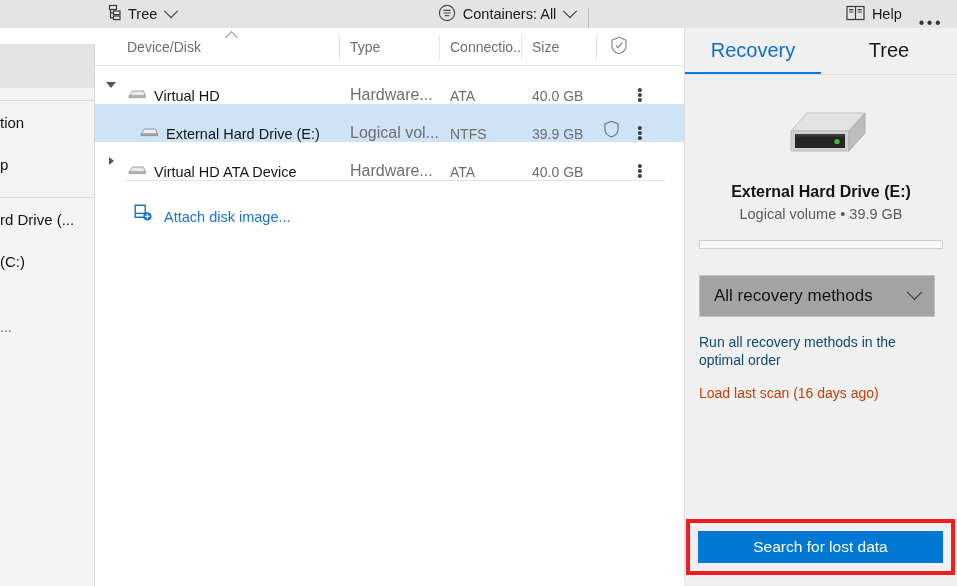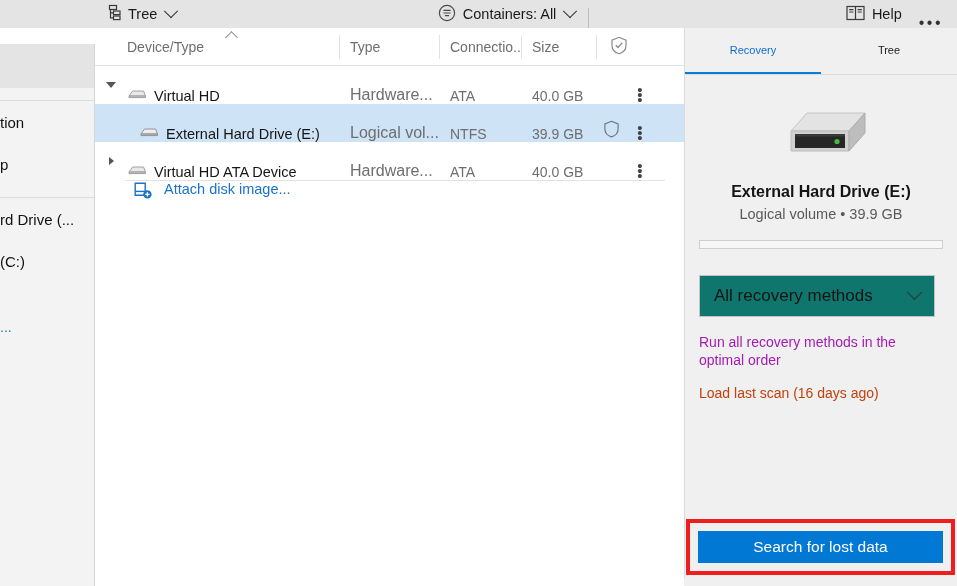--- a/index.html
+++ b/index.html
@@ -214,21 +214,21 @@
   .kebab i { display: block; font-style: normal; }
 
   .list-sep {
     height: 1px;
     background: #e2e2e2;
     margin: 0 0 0 30px;
     width: 540px;
   }
   .attach-row {
     display: flex;
-    align-items: flex-start;
+    align-items: flex-end;
     height: 44px;
     padding-left: 38px;
     gap: 11px;
     font-size: 14.5px;
     color: #1a73c8;
     cursor: default;
   }
 
   
   .rightpanel {
@@ -242,21 +242,21 @@
   .tabs {
     display: flex;
     height: 47px;
     position: relative;
   }
   .tab {
     flex: 1 1 0;
     display: flex;
     align-items: center;
     justify-content: center;
-    font-size: 11px;
+    font-size: 20px;
     color: #1a1a1a;
     position: relative;
     cursor: default;
     padding-bottom: 3px;
     box-sizing: border-box;
   }
   .tab.active { color: #0a6ed1; }
   .tab.active::after {
     content: "";
     position: absolute;
@@ -295,41 +295,41 @@
     margin: 18px 14px 0 14px;
     height: 9px;
     background: #f7f7f7;
     border: 1px solid #cfcfcf;
     box-sizing: border-box;
   }
 
   .method-select {
     margin: 26px 22px 0 14px;
     height: 42px;
-    background: #0f766e;
+    background: #a3a3a3;
     border: 1px solid #c2c2c2;
     box-sizing: border-box;
     display: flex;
     align-items: center;
     justify-content: space-between;
     padding: 0 14px 0 14px;
     font-size: 17px;
     color: #141414;
     cursor: default;
   }
   .method-select .chev2 {
     width: 10px; height: 10px;
     border-right: 1.6px solid #333;
     border-bottom: 1.6px solid #333;
     transform: rotate(45deg) translate(-3px,-3px);
   }
   .method-desc {
     margin: 16px 14px 0 14px;
     font-size: 14px;
-    color: #a21caf;
+    color: #0c4a6e;
     line-height: 18px;
   }
   .lastscan {
     margin: 16px 14px 0 14px;
     font-size: 14px;
     color: #c2410c;
     cursor: default;
   }
 
   .search-wrap {
@@ -440,21 +440,21 @@
     <div class="sb-gap"></div>
     <div class="sb-item link">
       <span>...</span>
     </div>
   </div>
 
   <div class="center">
 
     <div class="colhdr">
       <div class="cell c-name">
-        <span>Device/Type</span>
+        <span>Device/Disk</span>
         <span class="sort-caret"></span>
       </div>
       <div class="cell c-type">
         <span>Type</span>
       </div>
       <div class="cell c-conn">
         <span>Connectio...</span>
       </div>
       <div class="cell c-size">
         <span>Size</span>

